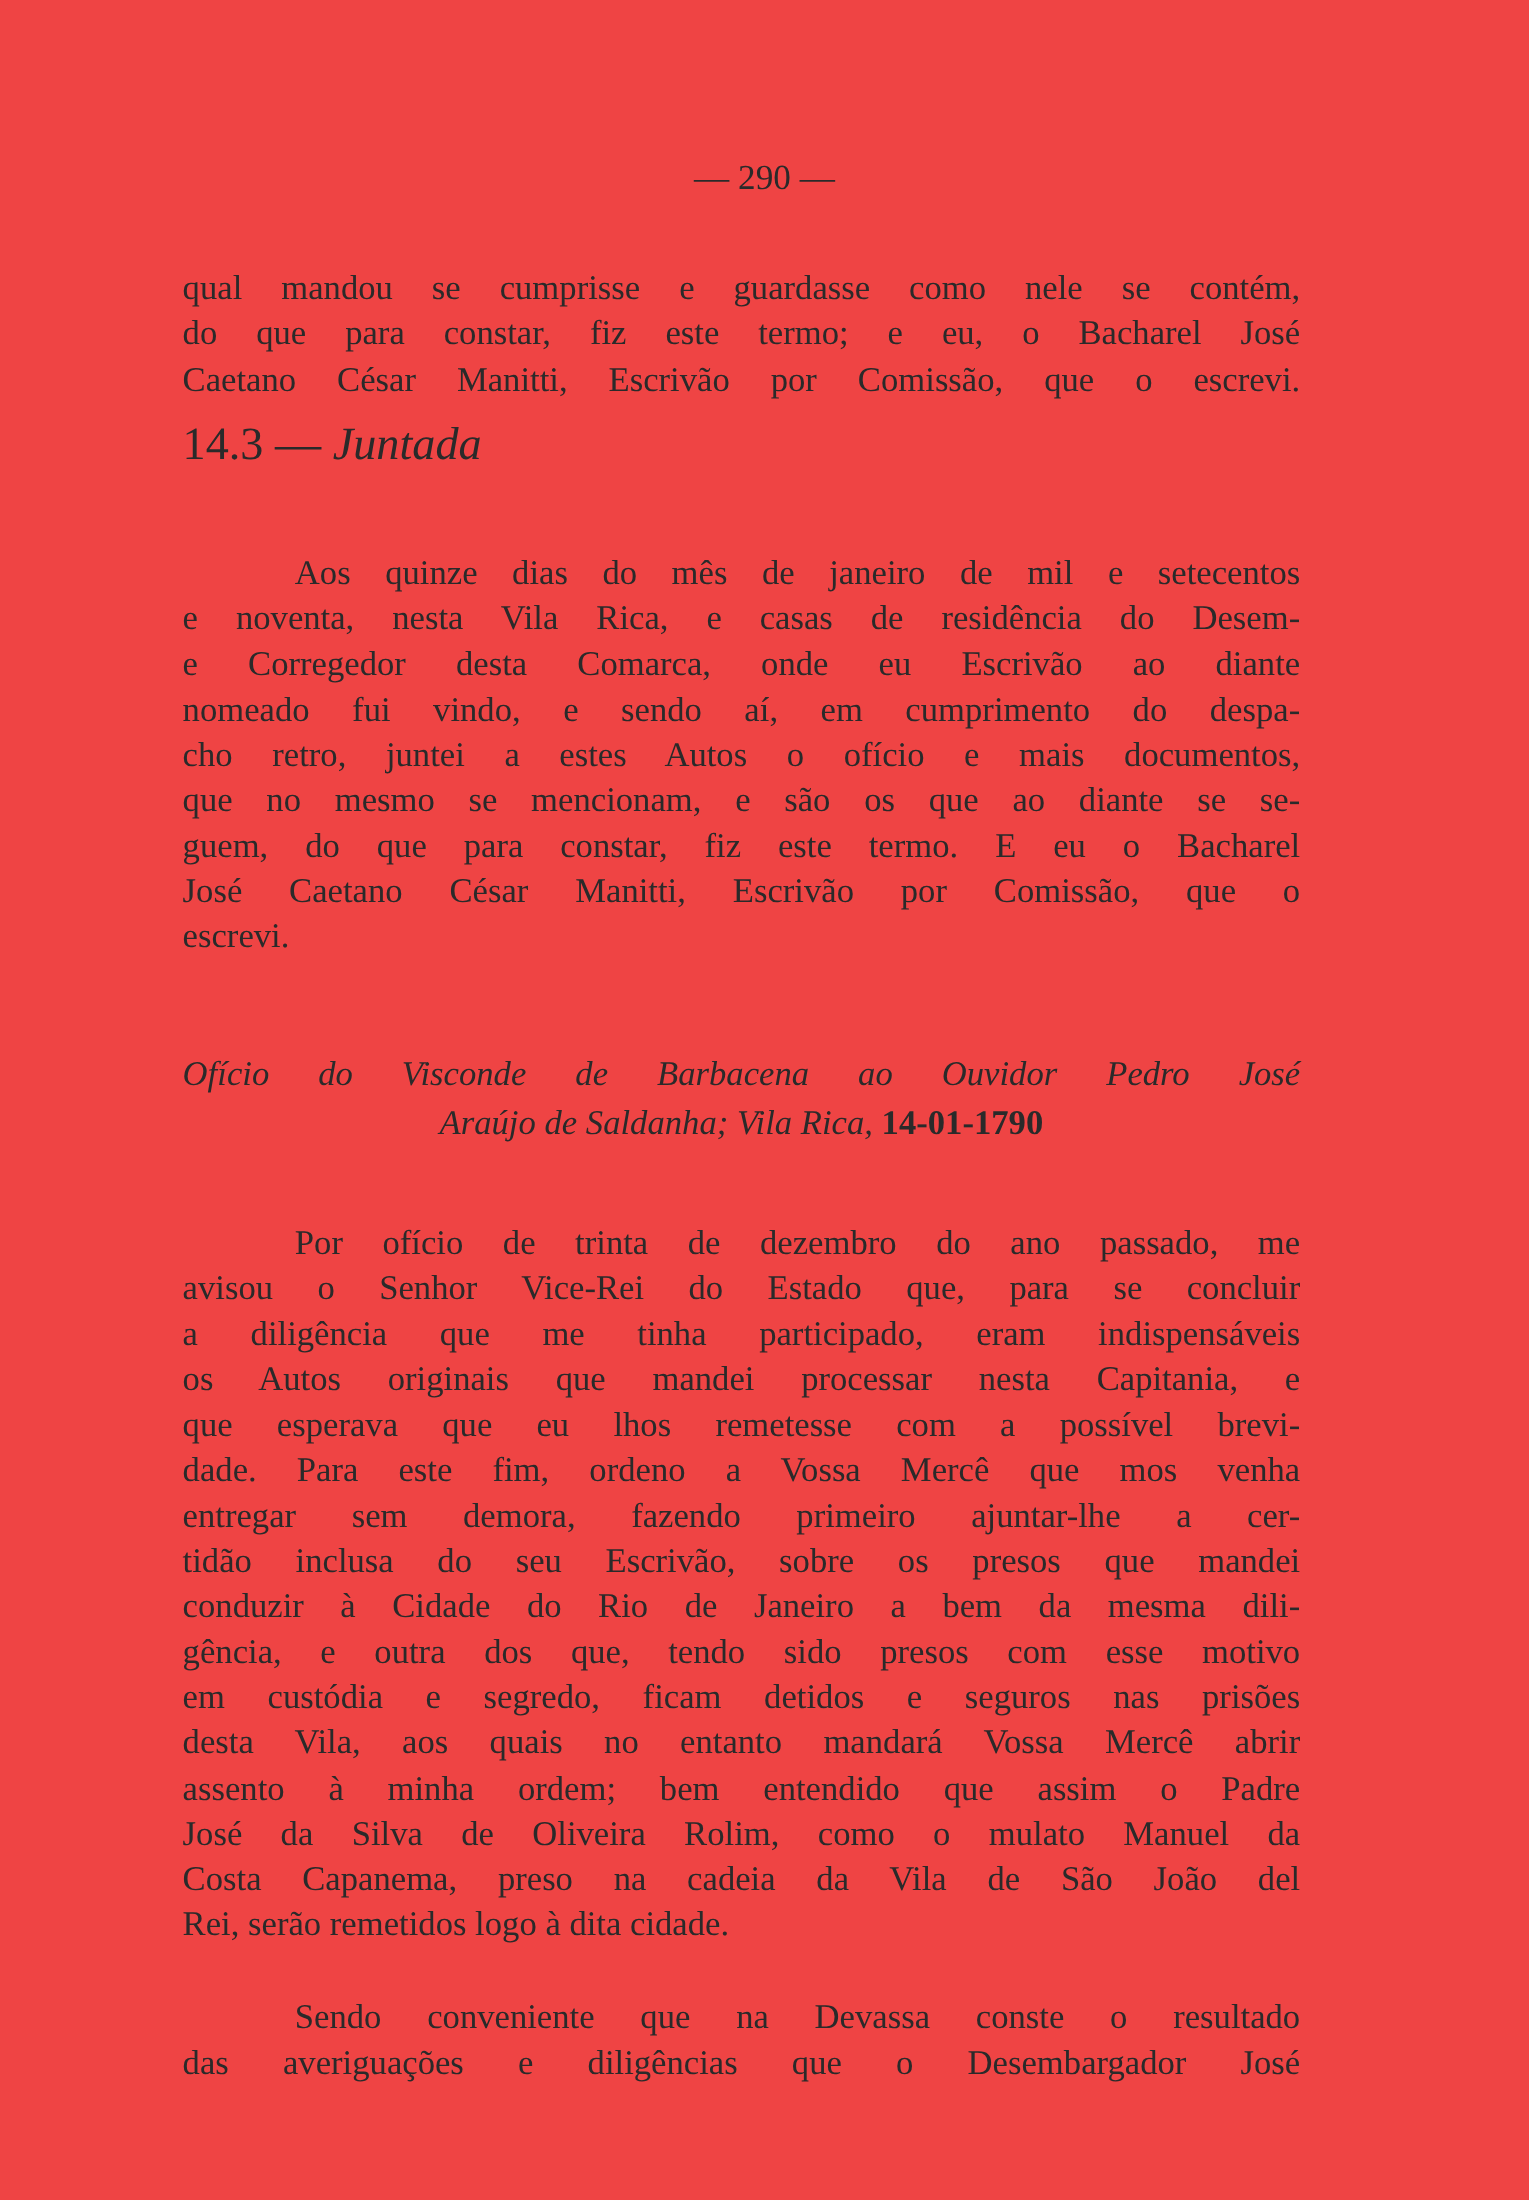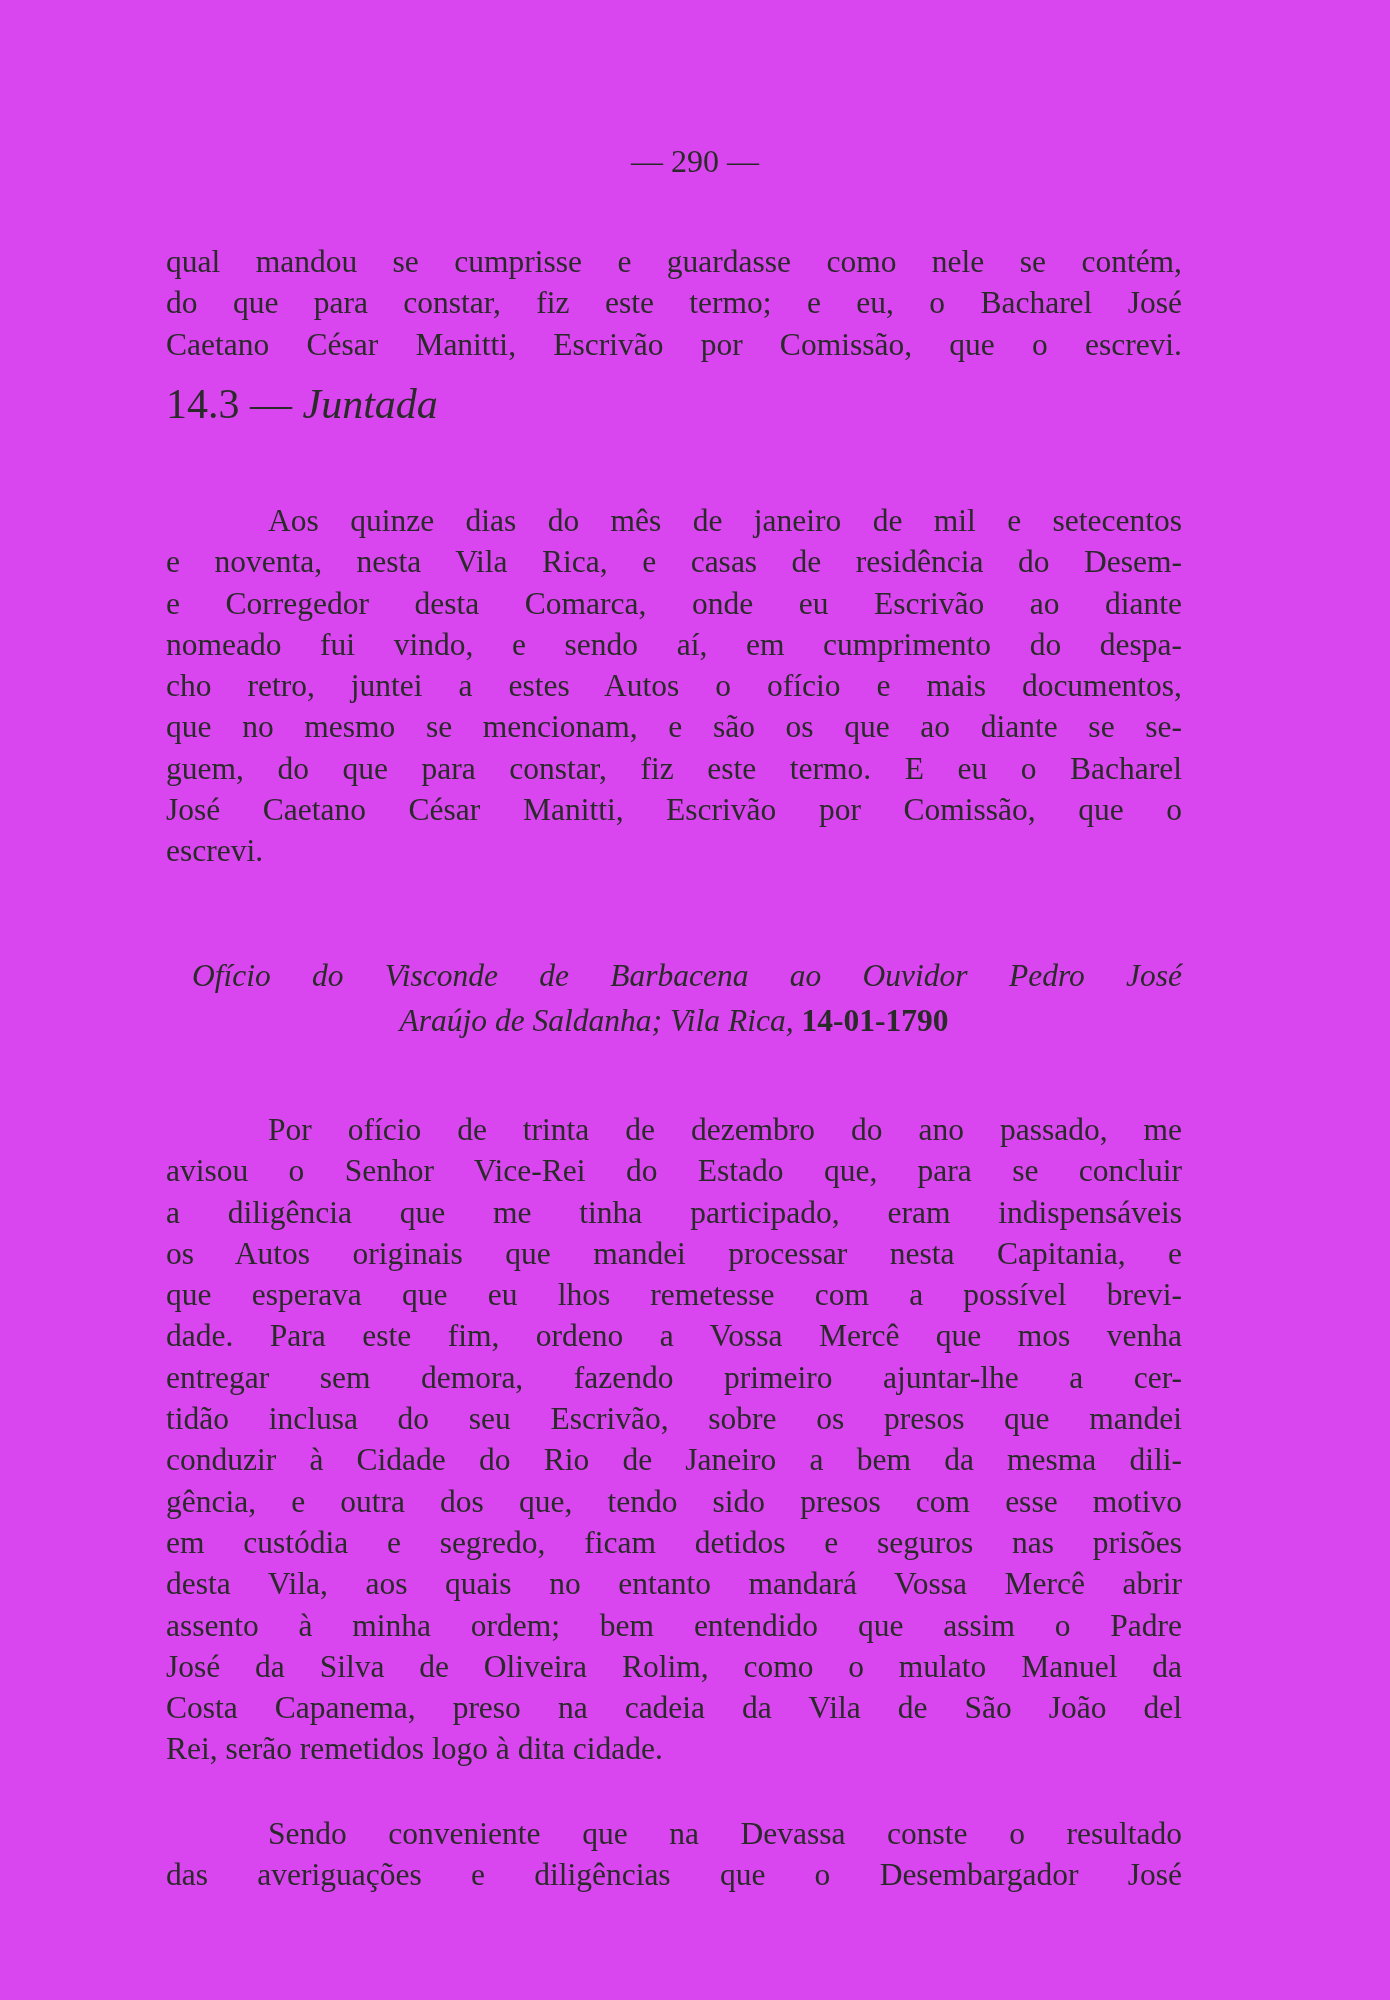--- a/index.html
+++ b/index.html
@@ -12,21 +12,21 @@
       height: 2000px;
       position: relative;
       overflow: hidden;
       color: #2a2a2a;
       font-family: "Liberation Serif", "DejaVu Serif", serif;
     }
     .page {
       position: absolute;
       left: 0; top: 0;
       width: 1390px; height: 2000px;
-      background: #d946ef;
+      background: #ef4444;
     }
     .page-number {
       position: absolute;
       top: 143px;
       left: 0;
       width: 1390px;
       text-align: center;
       font-size: 32px;
       letter-spacing: 0px;
     }
@@ -73,21 +73,20 @@
       font-style: italic;
     }
     .doc-title .line {
       display: block;
       white-space: nowrap;
       height: 45px;
     }
     .doc-title .line.first {
       text-align: justify;
       text-align-last: justify;
-      margin-left: 26px;
     }
     .doc-title .line.second {
       text-align: center;
     }
     .doc-title .date {
       font-style: normal;
       font-weight: bold;
       font-family: Liberation Serif, serif;
     }
     #para-oficio { top: 1081px; }

